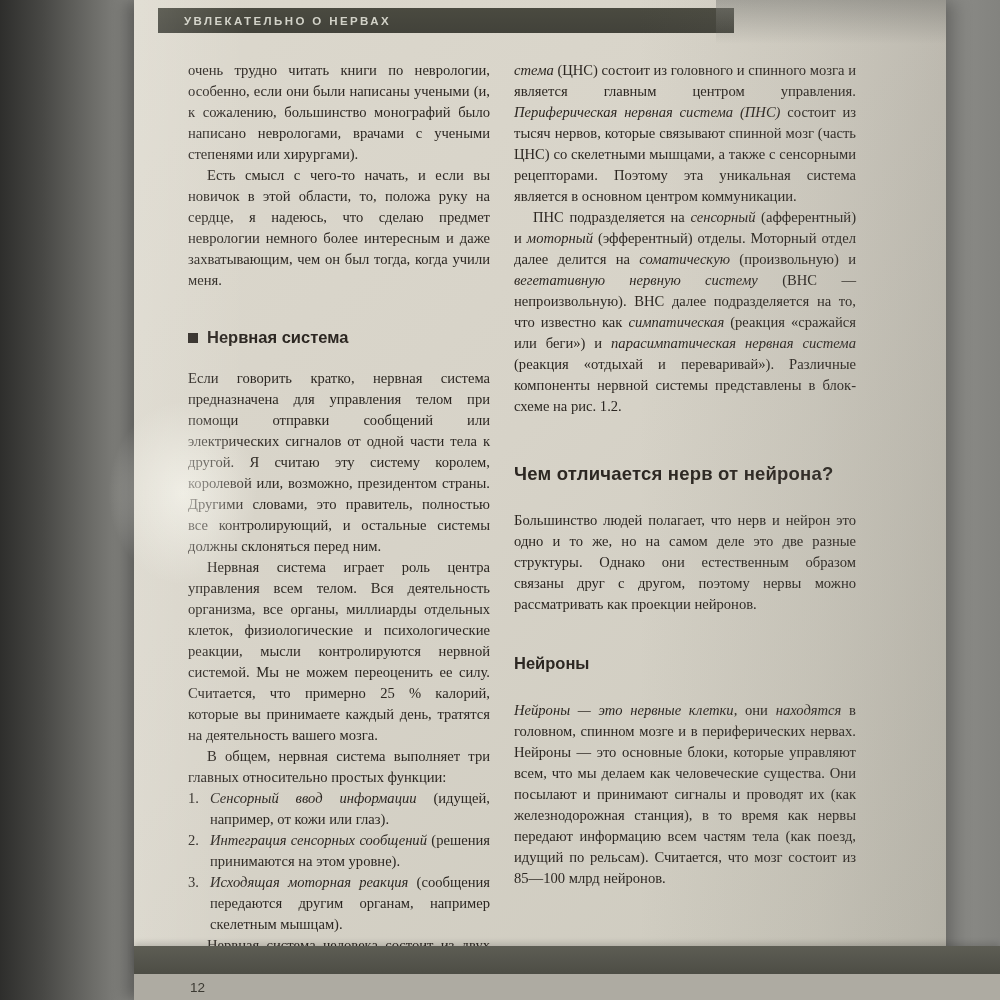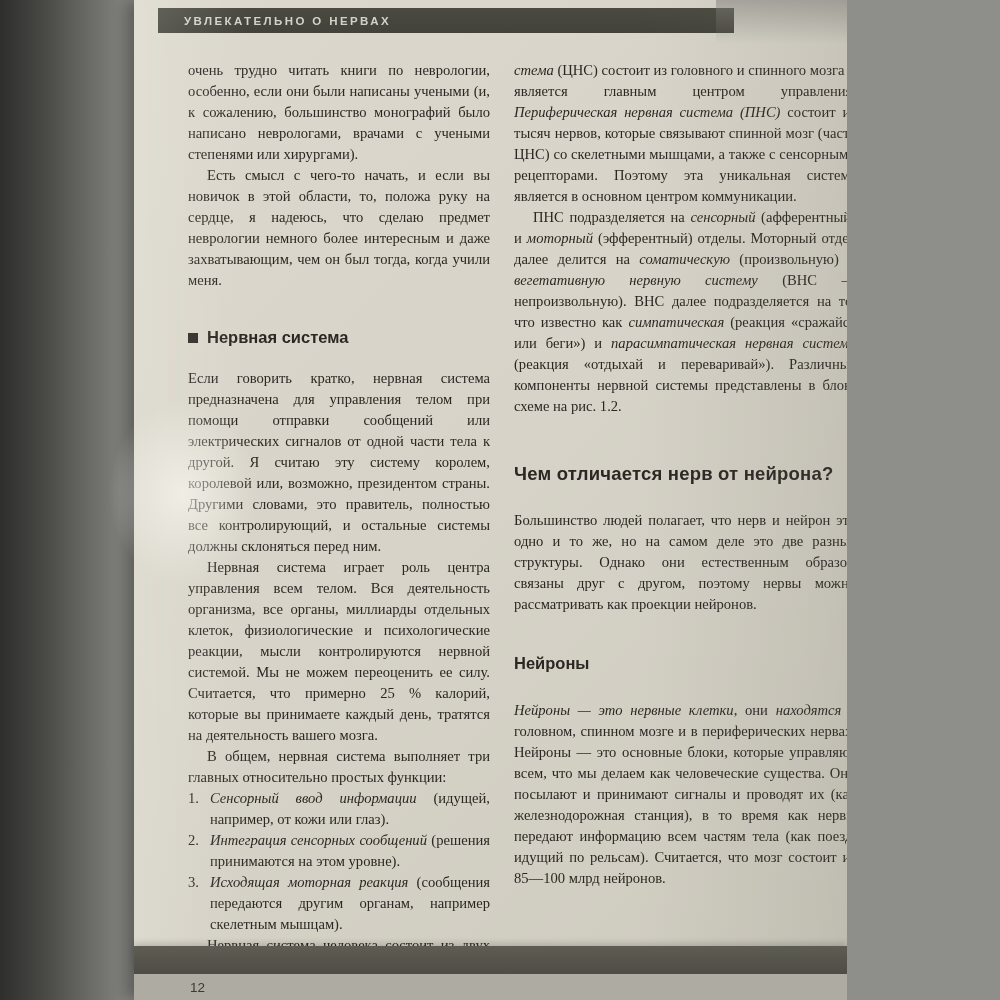--- a/index.html
+++ b/index.html
@@ -2,21 +2,21 @@
 <html><head>
 <meta charset="utf-8">
 <style>
   html,body{margin:0;padding:0;}
   body{
     width:1000px;height:1000px;overflow:hidden;
     background:#8e8e8a;
     font-family:"Liberation Serif", serif;
   }
   .photo{
-    position:relative;width:847px;height:1000px;overflow:hidden;
+    position:relative;width:1000px;height:1000px;overflow:hidden;
     background:linear-gradient(180deg,#8b8b87 0%,#909089 55%,#86868200 100%),#8d8d89;
   }
   .edge-left{
     position:absolute;left:0;top:0;width:140px;height:100%;
     background:linear-gradient(90deg,#2e2e2c 0%,#474744 30%,#6b6b67 65%,#8d8d89 100%);
   }
   .edge-right{
     position:absolute;right:0;top:0;width:60px;height:100%;
     background:linear-gradient(270deg,#83837f 0%,#8d8d89 100%);
   }

